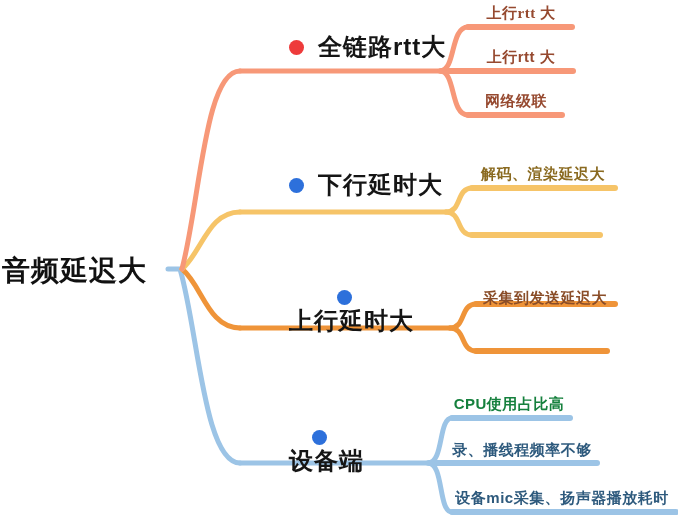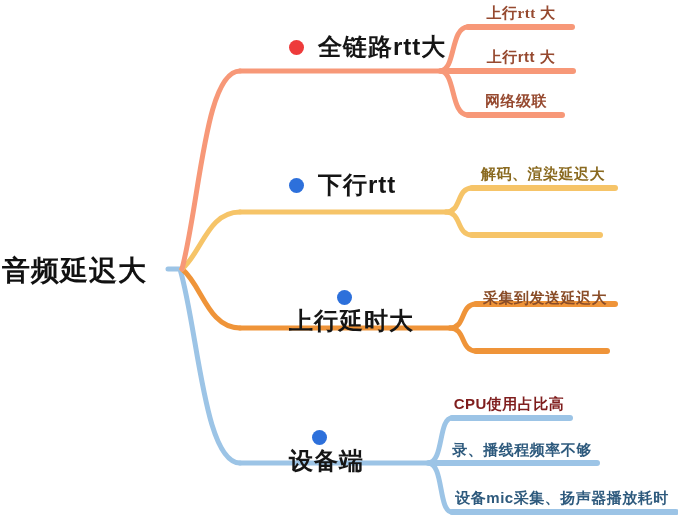--- a/index.html
+++ b/index.html
@@ -72,36 +72,36 @@
   </svg>
 
   <div class="root-label">音频延迟大</div>
 
   <div class="node" style="left:289px;top:34px;">
     <span class="dot" style="background: rgb(238, 59, 59);"></span>
     <span class="node-label">全链路rtt大</span>
   </div>
   <div class="node" style="left:289px;top:172px;">
     <span class="dot" style="background: rgb(45, 112, 219);"></span>
-    <span class="node-label">下行rtt</span>
+    <span class="node-label">下行延时大</span>
   </div>
   <div class="node" style="left:289px;top:290px;flex-direction:column;">
     <span class="dot" style="background: rgb(45, 112, 219);"></span>
     <span class="node-label">上行延时大</span>
   </div>
   <div class="node" style="left:289px;top:430px;flex-direction:column;">
     <span class="dot" style="background: rgb(45, 112, 219);"></span>
     <span class="node-label">设备端</span>
   </div>
 
   <div class="leaf" style="left: 466px; top: 2px; width: 110px; color: rgb(150, 73, 47); font-family: Liberation Serif, serif;">上行rtt 大</div>
   <div class="leaf" style="left: 466px; top: 46px; width: 110px; color: rgb(150, 73, 47);">上行rtt 大</div>
   <div class="leaf" style="left: 466px; top: 90px; width: 100px; color: rgb(150, 73, 47);">网络级联</div>
 
   <div class="leaf" style="left: 468px; top: 163px; width: 150px; color: rgb(138, 106, 32);">解码、渲染延迟大</div>
 
   <div class="leaf" style="left: 472px; top: 287px; width: 146px; color: rgb(138, 77, 40);">采集到发送延迟大</div>
 
-  <div class="leaf" style="left: 446px; top: 393px; width: 126px; color: #7f1d1d;">CPU使用占比高</div>
+  <div class="leaf" style="left: 446px; top: 393px; width: 126px; color: #15803d;">CPU使用占比高</div>
   <div class="leaf" style="left: 446px; top: 439px; width: 152px; color: rgb(46, 90, 125); text-align: center;">录、播线程频率不够</div>
   <div class="leaf" style="left: 446px; top: 487px; width: 232px; color: rgb(46, 90, 125);">设备mic采集、扬声器播放耗时</div>
 
 </div>
 
 </body></html>

